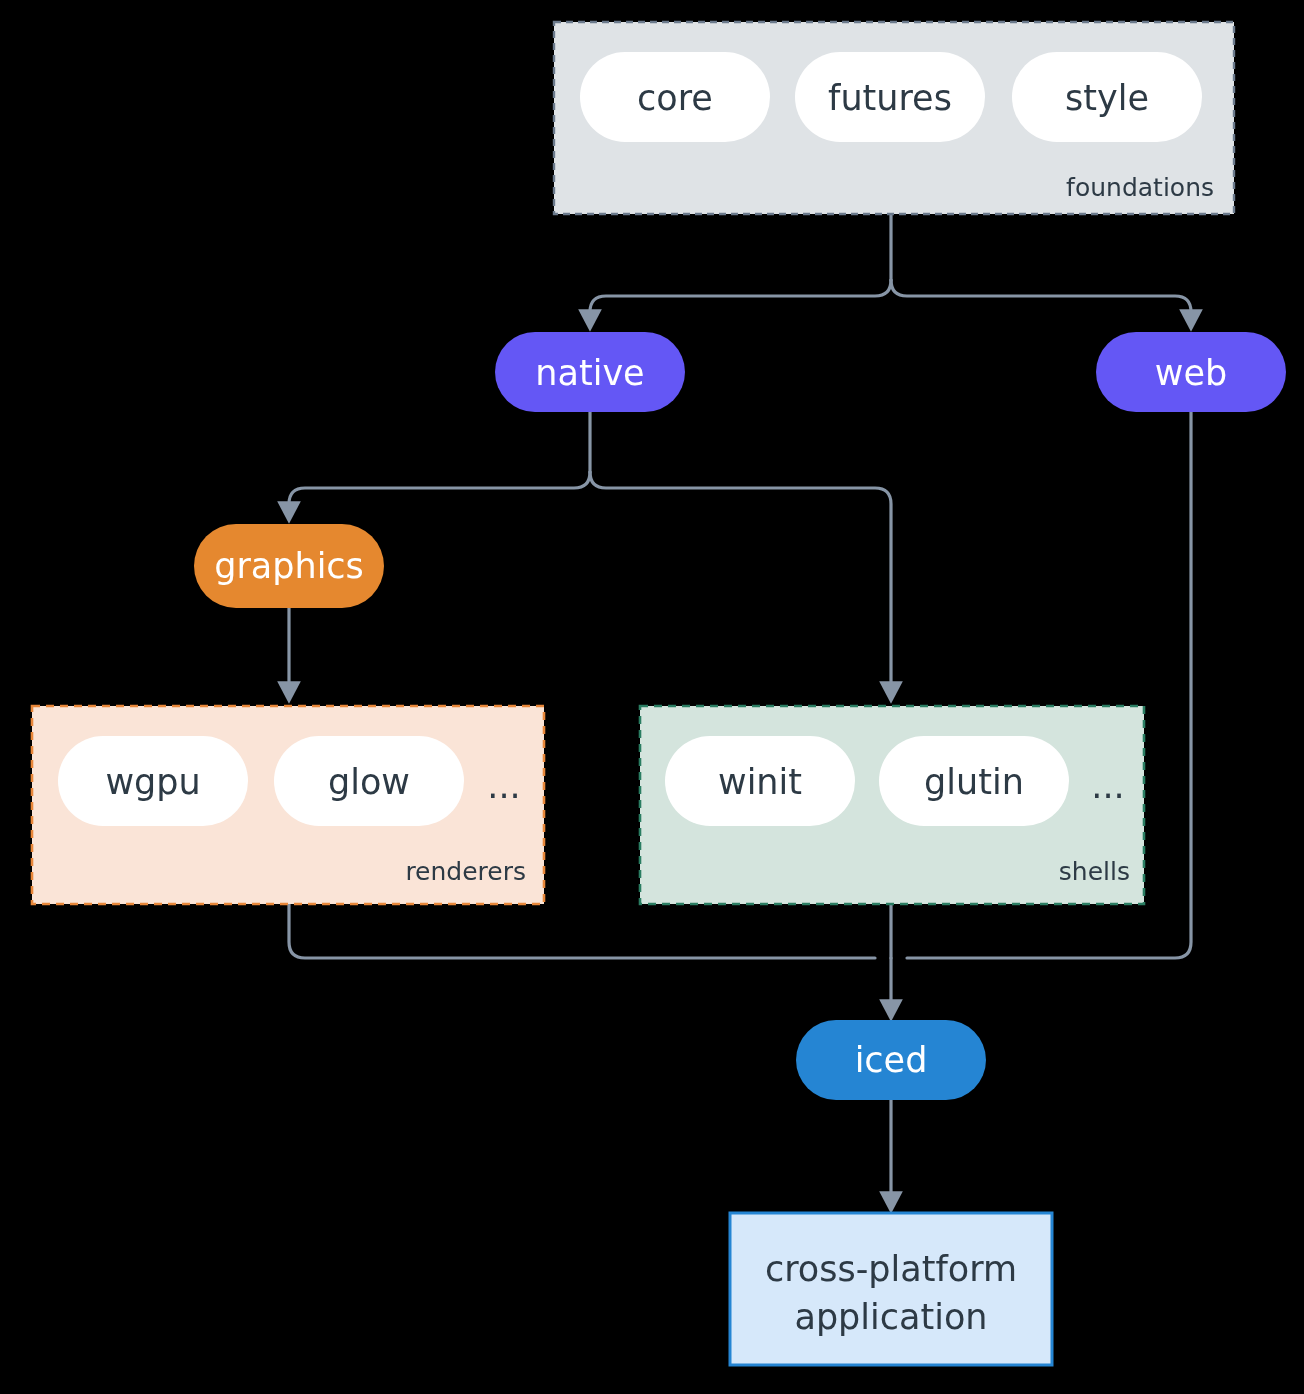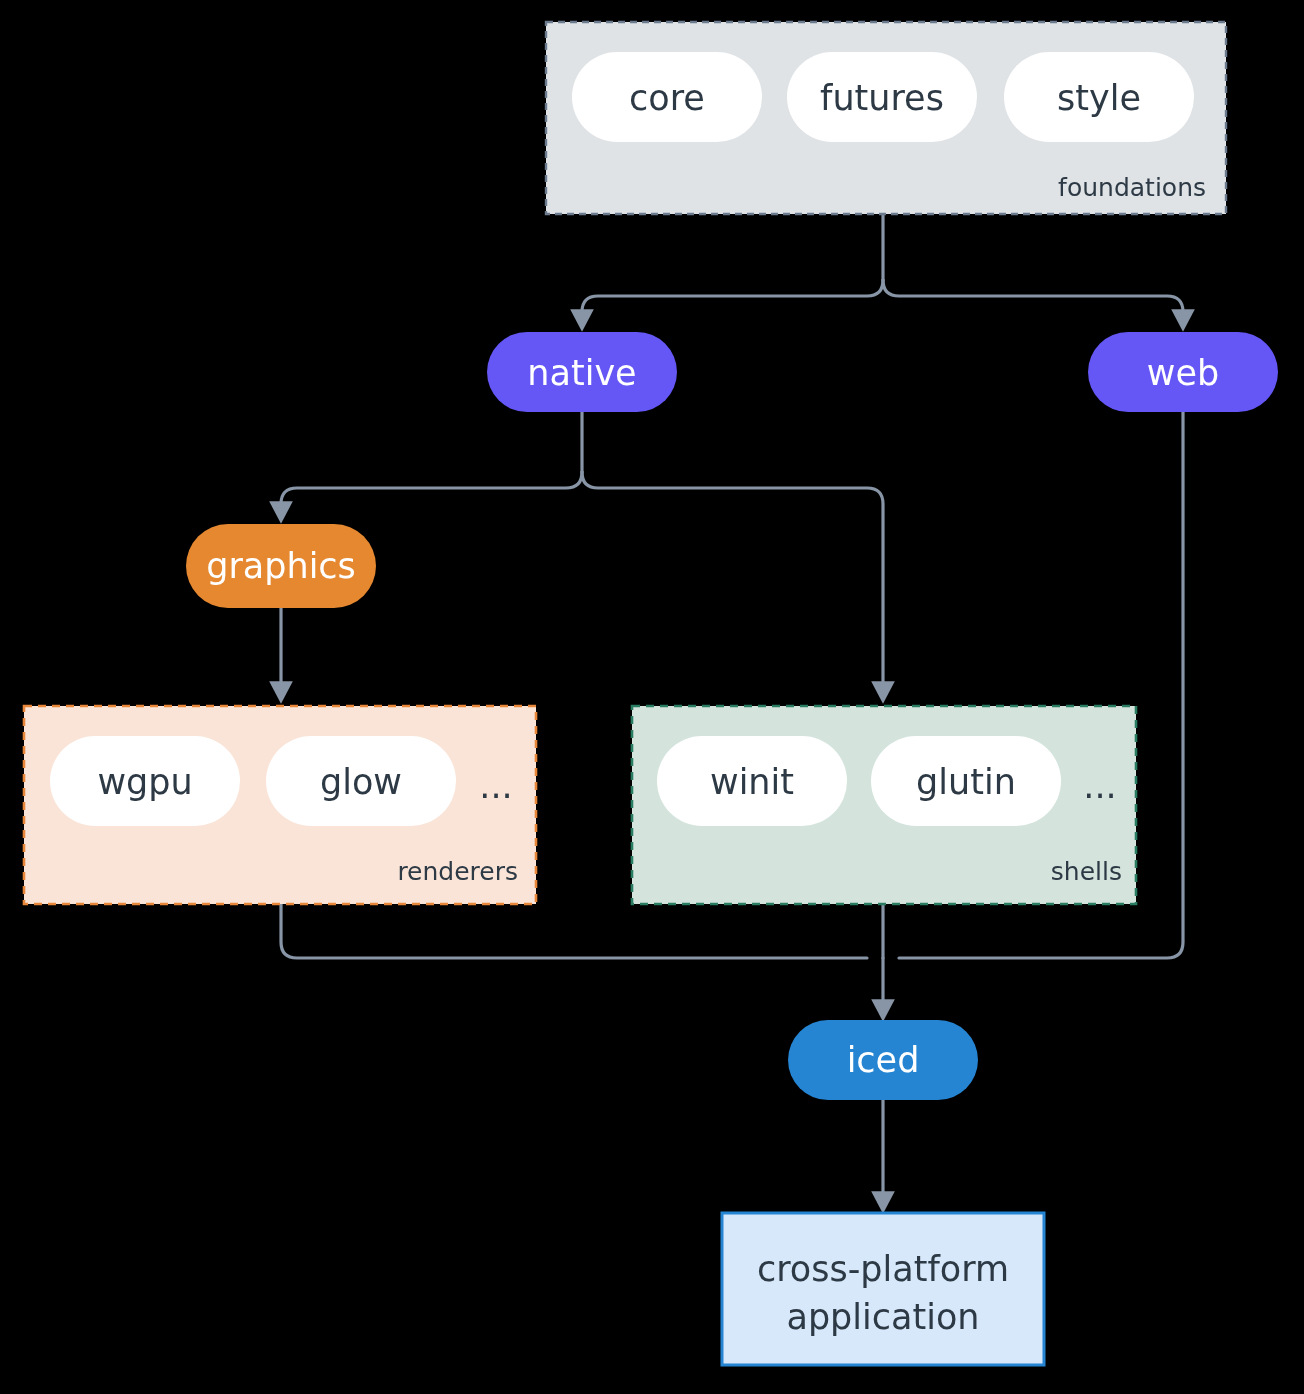--- a/index.html
+++ b/index.html
@@ -10,20 +10,21 @@
   body {
     width: 1304px;
     height: 1394px;
     overflow: hidden;
     font-family: "DejaVu Sans", sans-serif;
   }
   #diagram-root {
     position: relative;
     width: 1182px;
     height: 1394px;
+    margin-left: 8px;
   }
   svg#arch-svg {
     position: absolute;
     top: 0;
     left: 0;
     width: 1304px;
     height: 1394px;
     display: block;
   }
   .node-label {

